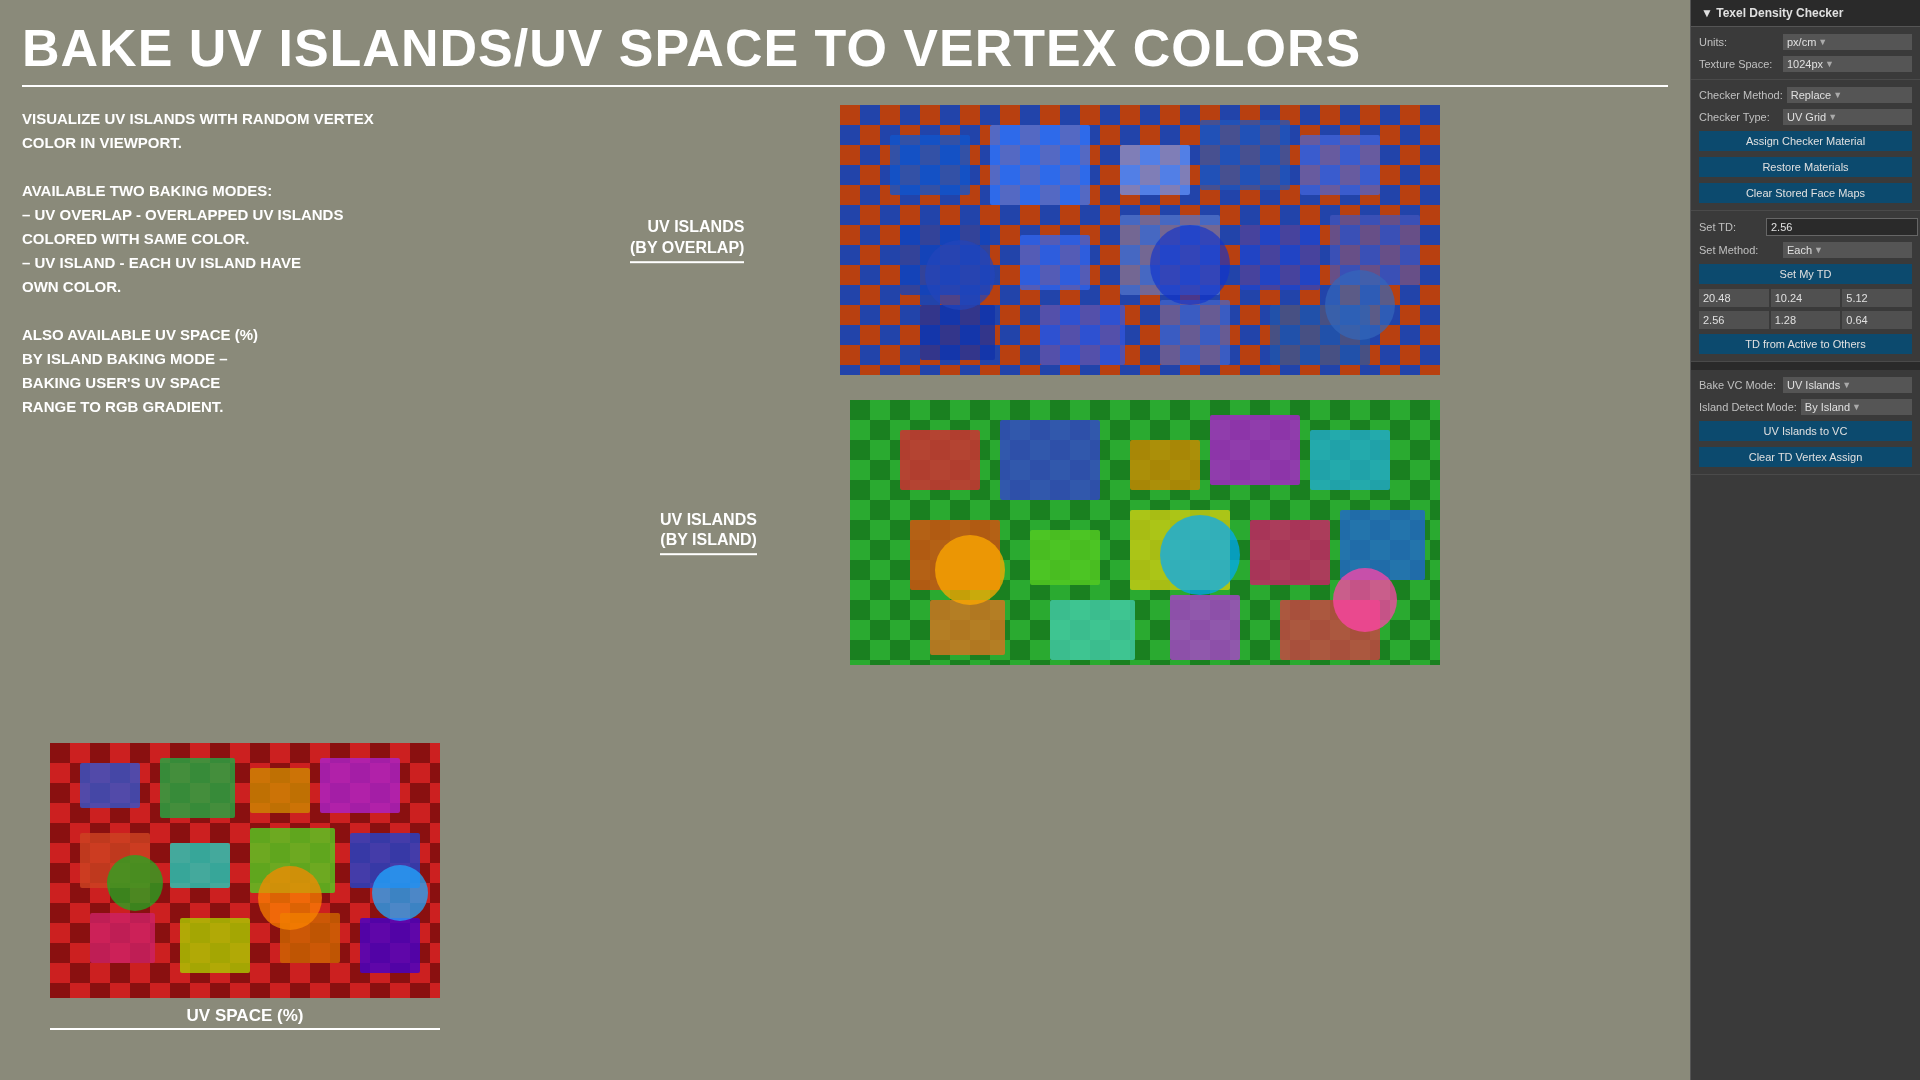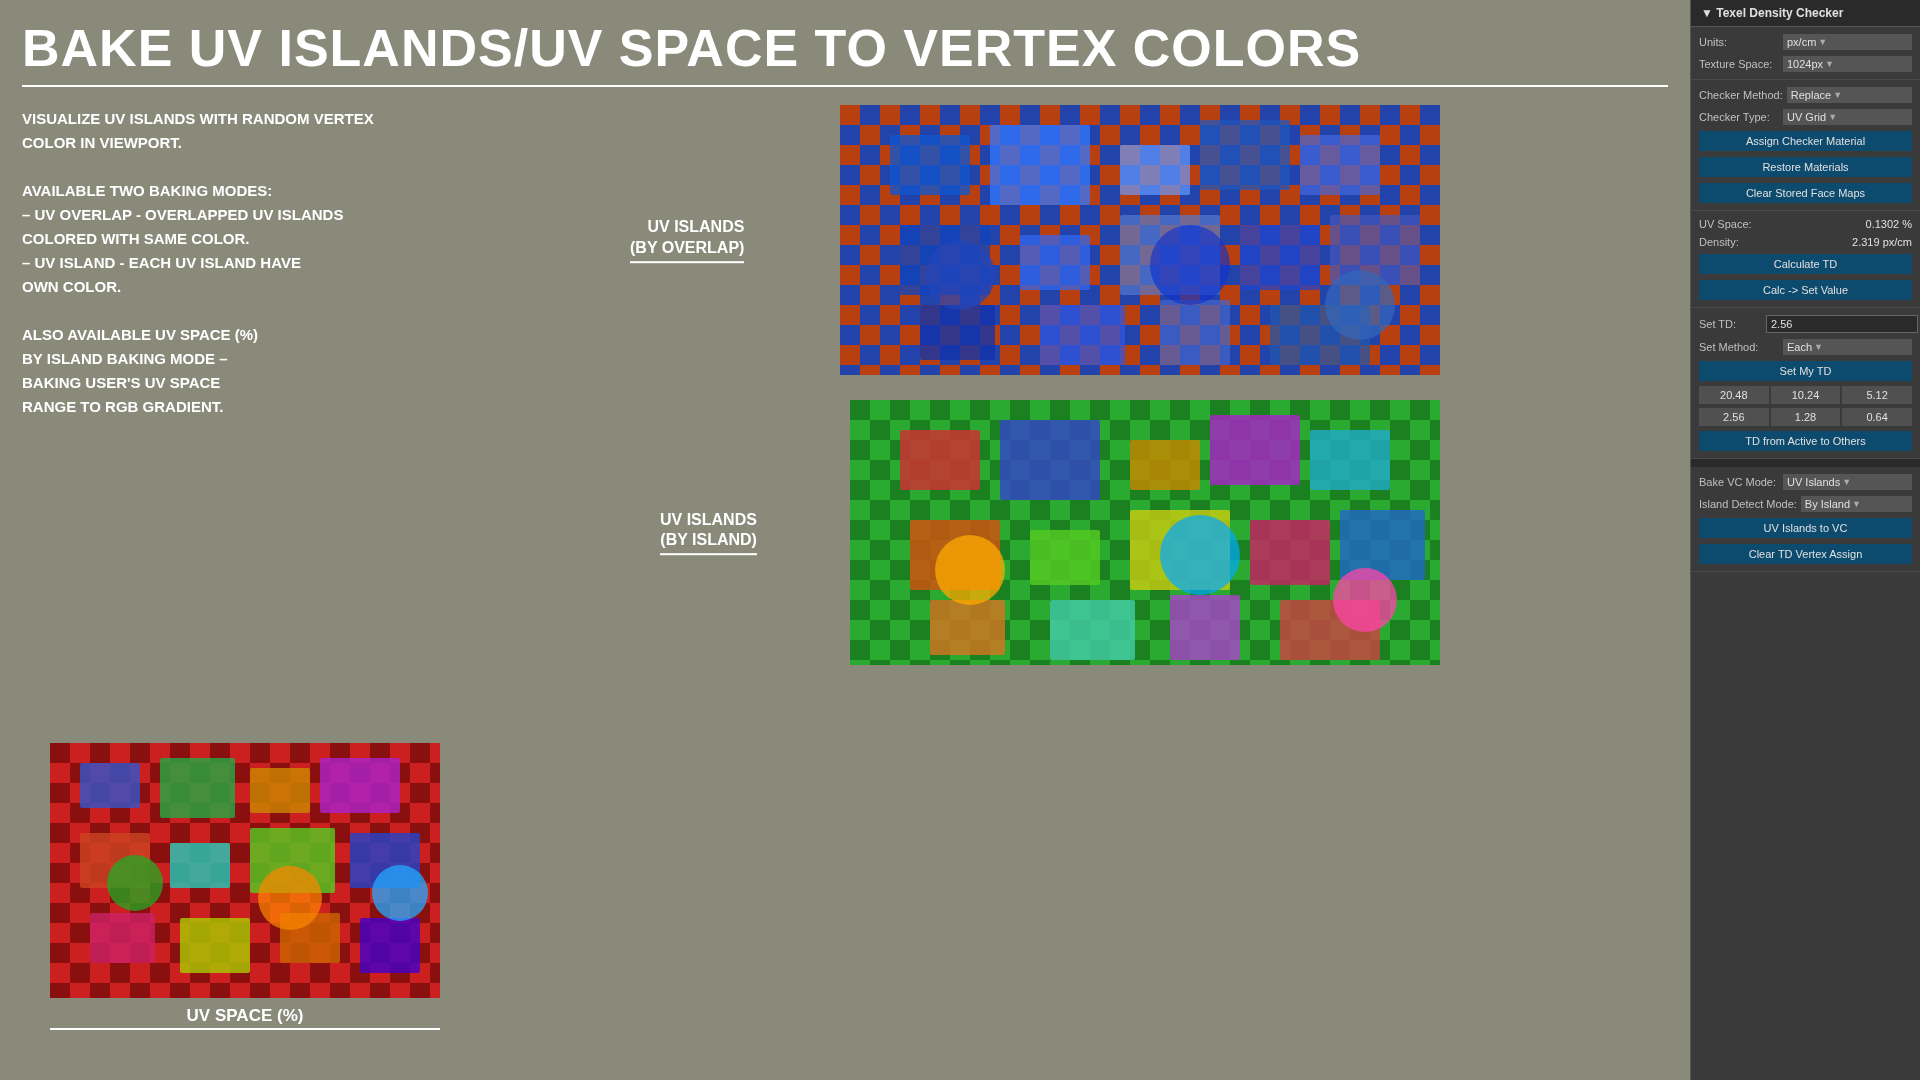--- a/index.html
+++ b/index.html
@@ -135,21 +135,21 @@
       padding: 2px 8px;
     }
 
     .grid-btn {
       background: #505050;
       border: none;
       color: #e0e0e0;
       font-size: 11px;
       padding: 3px 4px;
       cursor: pointer;
-      text-align: center;
+      text-align: left;
     }
 
     .panel-input-row {
       display: flex;
       align-items: center;
       padding: 3px 8px;
       gap: 12px;
     }
 
     .panel-input-label {
@@ -372,32 +372,20 @@
         <div class="select-box">
           <span>UV Grid</span>
           <span class="select-arrow">▼</span>
         </div>
       </div>
       <button class="panel-button">Assign Checker Material</button>
       <button class="panel-button">Restore Materials</button>
       <button class="panel-button">Clear Stored Face Maps</button>
     </div>
 
-    <div class="panel-section">
-      <div class="panel-row">
-        <span class="panel-label">UV Space:</span>
-        <span class="panel-value">0.1302 %</span>
-      </div>
-      <div class="panel-row">
-        <span class="panel-label">Density:</span>
-        <span class="panel-value">2.319 px/cm</span>
-      </div>
-      <button class="panel-button">Calculate TD</button>
-      <button class="panel-button">Calc -&gt; Set Value</button>
-    </div>
 
     <div class="panel-section">
       <div class="panel-input-row">
         <span class="panel-input-label">Set TD:</span>
         <input class="panel-input" type="text" value="2.56" style="">
         <span class="panel-unit">px/cm</span>
       </div>
       <div class="panel-row">
         <span class="panel-label">Set Method:</span>
         <div class="select-box">

